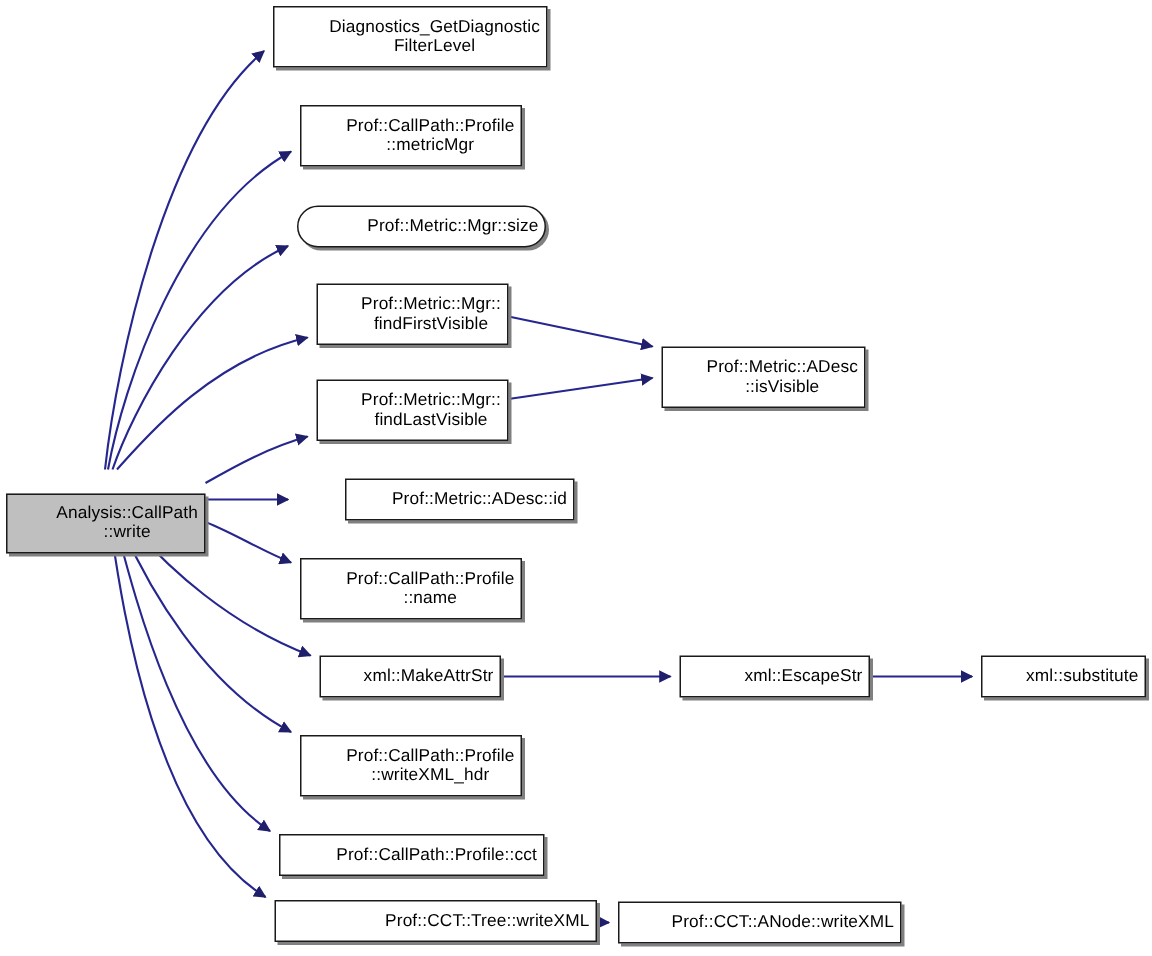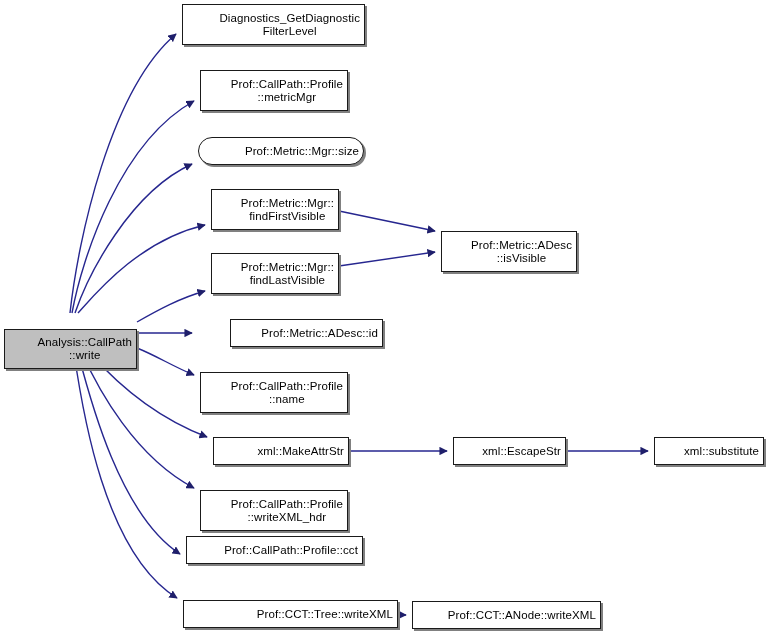--- a/index.html
+++ b/index.html
@@ -110,34 +110,34 @@
         <span class="label">Prof::Metric::ADesc
 ::isVisible</span>
       </div>
       <div class="gnode" style="left: 198px; top: 319px; width: 153px; height: 28px; margin-left: 32px;">
         <span class="label">Prof::Metric::ADesc::id</span>
       </div>
       <div class="gnode" style="left: 200px; top: 372px; width: 148px; height: 41px;">
         <span class="label">Prof::CallPath::Profile
 ::name</span>
       </div>
-      <div class="gnode" style="left: 213px; top: 437px; width: 136px; height: 28px; padding-left: 12px;">
+      <div class="gnode" style="left: 213px; top: 437px; width: 121px; height: 28px; padding-left: 12px;">
         <span class="label">xml::MakeAttrStr</span>
       </div>
-      <div class="gnode" style="left: 453px; top: 437px; width: 113px; height: 28px;">
+      <div class="gnode" style="left: 453px; top: 437px; width: 127px; height: 28px;">
         <span class="label">xml::EscapeStr</span>
       </div>
       <div class="gnode" style="left: 654px; top: 437px; width: 110px; height: 28px; padding-left: 48px;">
         <span class="label">xml::substitute</span>
       </div>
       <div class="gnode" style="left: 200px; top: 490px; width: 148px; height: 41px;">
         <span class="label">Prof::CallPath::Profile
 ::writeXML_hdr</span>
       </div>
-      <div class="gnode" style="left: 186px; top: 536px; width: 177px; height: 28px;">
+      <div class="gnode" style="left: 186px; top: 556px; width: 177px; height: 28px;">
         <span class="label">Prof::CallPath::Profile::cct</span>
       </div>
       <div class="gnode" style="left: 183px; top: 600px; width: 215px; height: 28px;">
         <span class="label">Prof::CCT::Tree::writeXML</span>
       </div>
       <div class="gnode" style="left: 412px; top: 601px; width: 189px; height: 28px;">
         <span class="label">Prof::CCT::ANode::writeXML</span>
       </div>
     </div>
 

